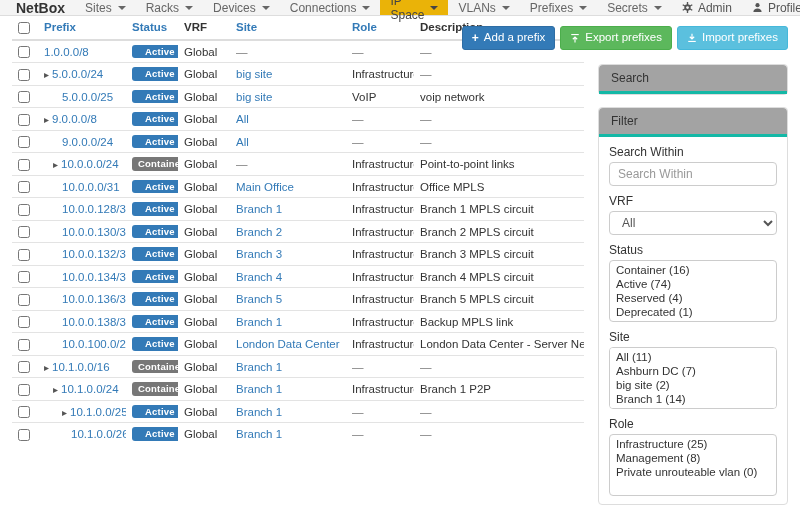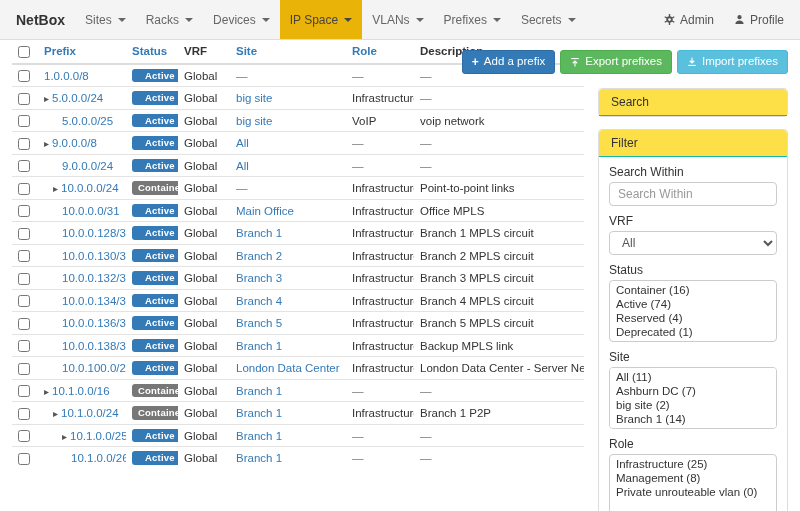--- a/index.html
+++ b/index.html
@@ -7,21 +7,21 @@
   body {
     margin: 0; width: 800px; height: 511px; overflow: hidden;
     background: #fff; color: #333;
     font-family: "Liberation Sans", "DejaVu Sans", sans-serif;
     font-size: 12px;
   }
   a { text-decoration: none; cursor: pointer; }
 
   
   .navbar {
-    height: 40px; background: #f4f4f4; border-bottom: 1px solid #ddd;
+    height: 16px; background: #f4f4f4; border-bottom: 1px solid #ddd;
     display: flex; align-items: stretch; padding: 0 6px; font-size: 12px;
   }
   .brand { display: flex; align-items: center; padding: 0 10px; font-size: 14px; font-weight: 700; color: #333; }
   .nav-left { display: flex; align-items: stretch; }
   .nav-item { display: flex; align-items: center; gap: 4px; padding: 0 10px; color: #666; }
   .nav-item.active { background: #eab308; color: #444; }
   .caret {
     display: inline-block; width: 0; height: 0; margin-left: 2px;
     border-left: 4px solid transparent; border-right: 4px solid transparent;
     border-top: 4px solid currentColor;
@@ -74,21 +74,21 @@
     display: inline-block; padding: 2px 6px; font-size: 9.5px; font-weight: 700;
     color: #fff; border-radius: 3px; line-height: 1; letter-spacing: .2px;
   }
   .badge-blue { background: #337ab7; padding-left: 13px; }
   .badge-gray { background: #777; }
   input[type="checkbox"] { margin: 0; width: 12px; height: 12px; vertical-align: middle; }
 
   
   .panel { border: 1px solid #ddd; border-radius: 4px; margin-bottom: 12px; background: #fff; }
   .panel-heading {
-    background: #fde047; border-bottom: 1px solid #14b8a6; padding: 6px 12px;
+    background: #a3a3a3; border-bottom: 3px solid #14b8a6; padding: 6px 12px;
     font-size: 12px; color: #333; border-radius: 4px 4px 0 0;
   }
   .panel-body { padding: 8px 10px; }
   .form-group { margin-bottom: 8px; }
   .form-group:last-child { margin-bottom: 0; }
   .form-label { display: block; font-size: 12px; color: #333; margin-bottom: 3px; }
   .form-control {
     width: 100%; height: 24px; padding: 3px 8px; font-size: 12px; color: #555;
     border: 1px solid #ccc; border-radius: 4px; background: #fff; font-family: inherit;
   }
@@ -116,20 +116,24 @@
       <a class="nav-item">
         <span>Sites</span>
         <b class="caret"></b>
       </a>
       <a class="nav-item">
         <span>Racks</span>
         <b class="caret"></b>
       </a>
       <a class="nav-item">
         <span>Devices</span>
+        <b class="caret"></b>
+      </a>
+      <a class="nav-item">
+        <span>Connections</span>
         <b class="caret"></b>
       </a>
       <a class="nav-item active">
         <span>IP Space</span>
         <b class="caret"></b>
       </a>
       <a class="nav-item">
         <span>VLANs</span>
         <b class="caret"></b>
       </a>

